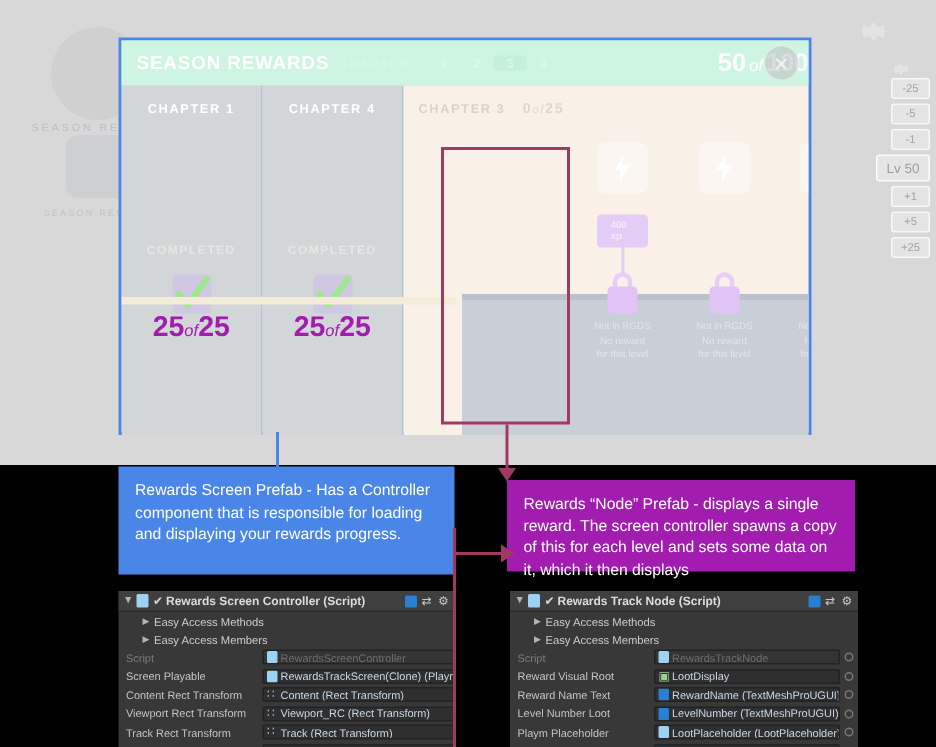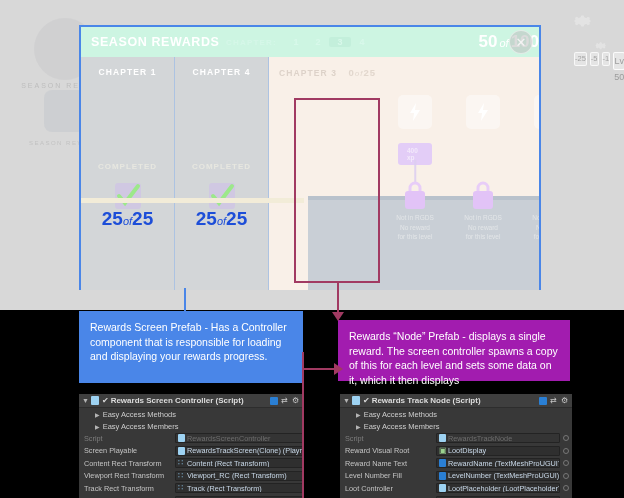--- a/index.html
+++ b/index.html
@@ -31,21 +31,21 @@
     position: absolute; left: 14px; top: 140px; width: 108px;
     color: rgba(192,192,192,.9); font-size: 6px; letter-spacing: 1.5px;
     text-align: center;
   }
   .gear-icon { position: absolute; right: 30px; top: 10px; opacity: .30; }
   .gear-icon.small { right: 12px; top: 34px; transform: scale(.62); }
 
   
   .level-rail {
     position: absolute; right: 4px; top: 52px;
-    width: 46px; display: flex; flex-direction: row; align-items: flex-start; gap: 3px;
+    width: 46px; display: flex; flex-direction: column; align-items: flex-end; gap: 3px;
   }
   .lvl-btn {
     width: 26px; height: 14px; border: 1px solid rgba(255,255,255,.75);
     background: rgba(255,255,255,.30); border-radius: 2px;
     color: rgba(150,150,150,.85); font-size: 7.5px; line-height: 12px; text-align: center;
   }
   .lvl-cur {
     width: 36px; height: 18px; border: 1px solid rgba(255,255,255,.85);
     background: rgba(255,255,255,.35); border-radius: 2px;
     color: rgba(150,150,150,.9); font-size: 9px; line-height: 16px; text-align: center;
@@ -109,21 +109,21 @@
   }
   .col-check {
     position: absolute; left: 50%; top: 126px; transform: translateX(-50%);
     width: 26px; height: 26px;
   }
   .col-check .plate {
     position: absolute; inset: 0; background: rgba(205,190,235,.55); border-radius: 3px;
   }
   .col-score {
     position: absolute; left: 0; right: 0; top: 151px; text-align: center;
-    color: #1d4ed8; font-size: 19px; font-weight: bold;
+    color: #a21caf; font-size: 19px; font-weight: bold;
   }
   .col-score i { font-size: 11px; font-style: italic; font-weight: normal; }
 
   
   .track-line {
     position: absolute; left: 0; right: 0; top: 141px; height: 5px;
     background: #f2ecd8; z-index: 2;
   }
   .track-lower {
     position: absolute; left: 227px; right: 0; top: 141px; bottom: 0;
@@ -535,29 +535,29 @@
     </div>
     <div class="insp-row">
       <span class="lbl">Reward Name Text</span>
       <span class="fld">
           <span class="fico tmp"></span>
           <span>RewardName (TextMeshProUGUI)</span>
         </span>
       <span class="dot"></span>
     </div>
     <div class="insp-row">
-      <span class="lbl">Level Number Fill</span>
+      <span class="lbl">Level Number Loot</span>
       <span class="fld">
           <span class="fico tmp"></span>
           <span>LevelNumber (TextMeshProUGUI)</span>
         </span>
       <span class="dot"></span>
     </div>
     <div class="insp-row">
-      <span class="lbl">Loot Controller</span>
+      <span class="lbl">Playm Placeholder</span>
       <span class="fld">
           <span class="fico script"></span>
           <span>LootPlaceholder (LootPlaceholder)</span>
         </span>
       <span class="dot"></span>
     </div>
     <div class="insp-row">
       <span class="lbl">Track Node Rect Transf</span>
       <span class="fld">
           <span class="fico rect">∷</span>

